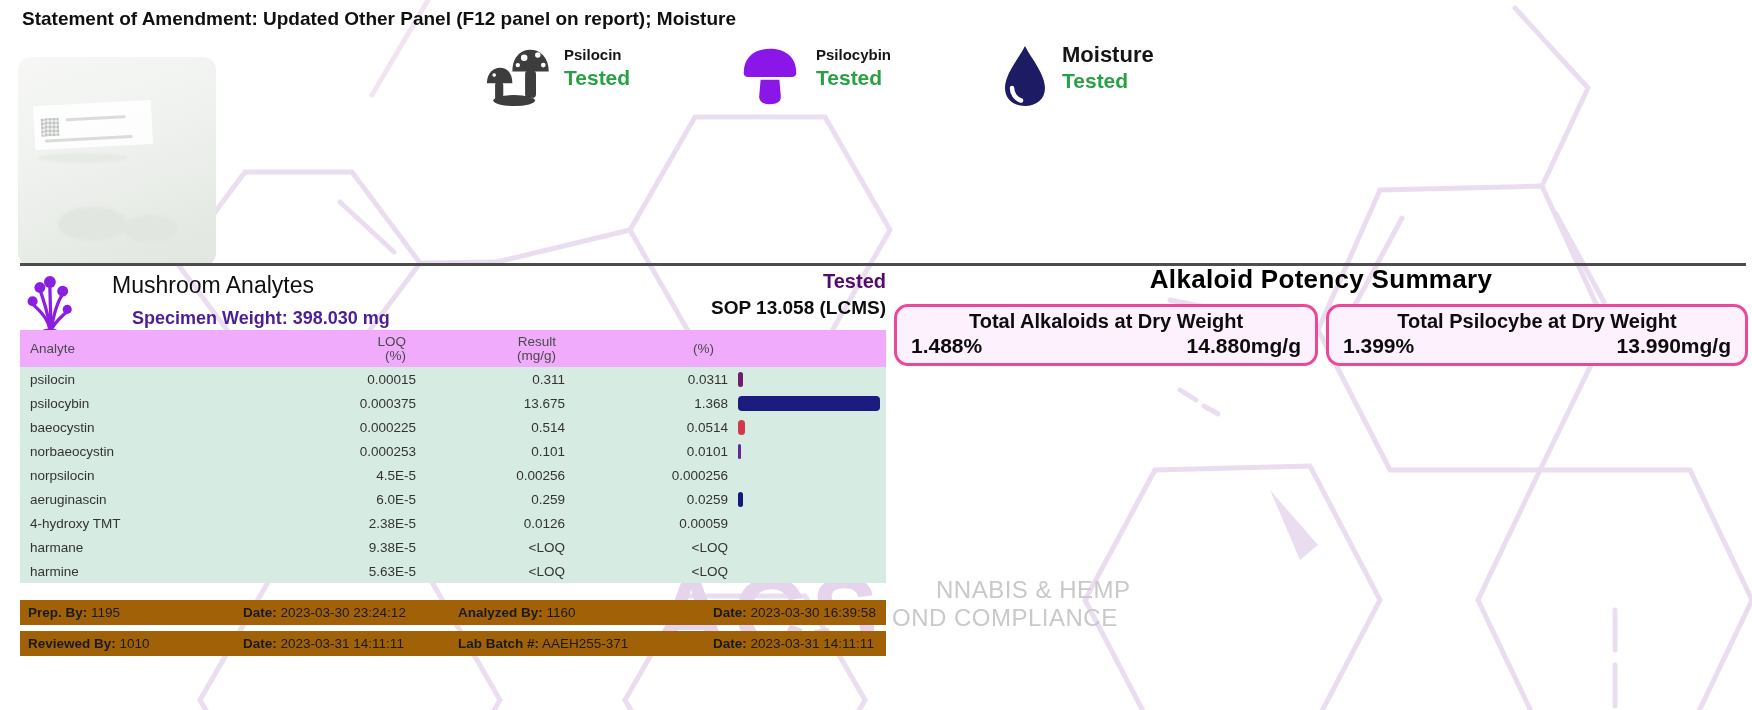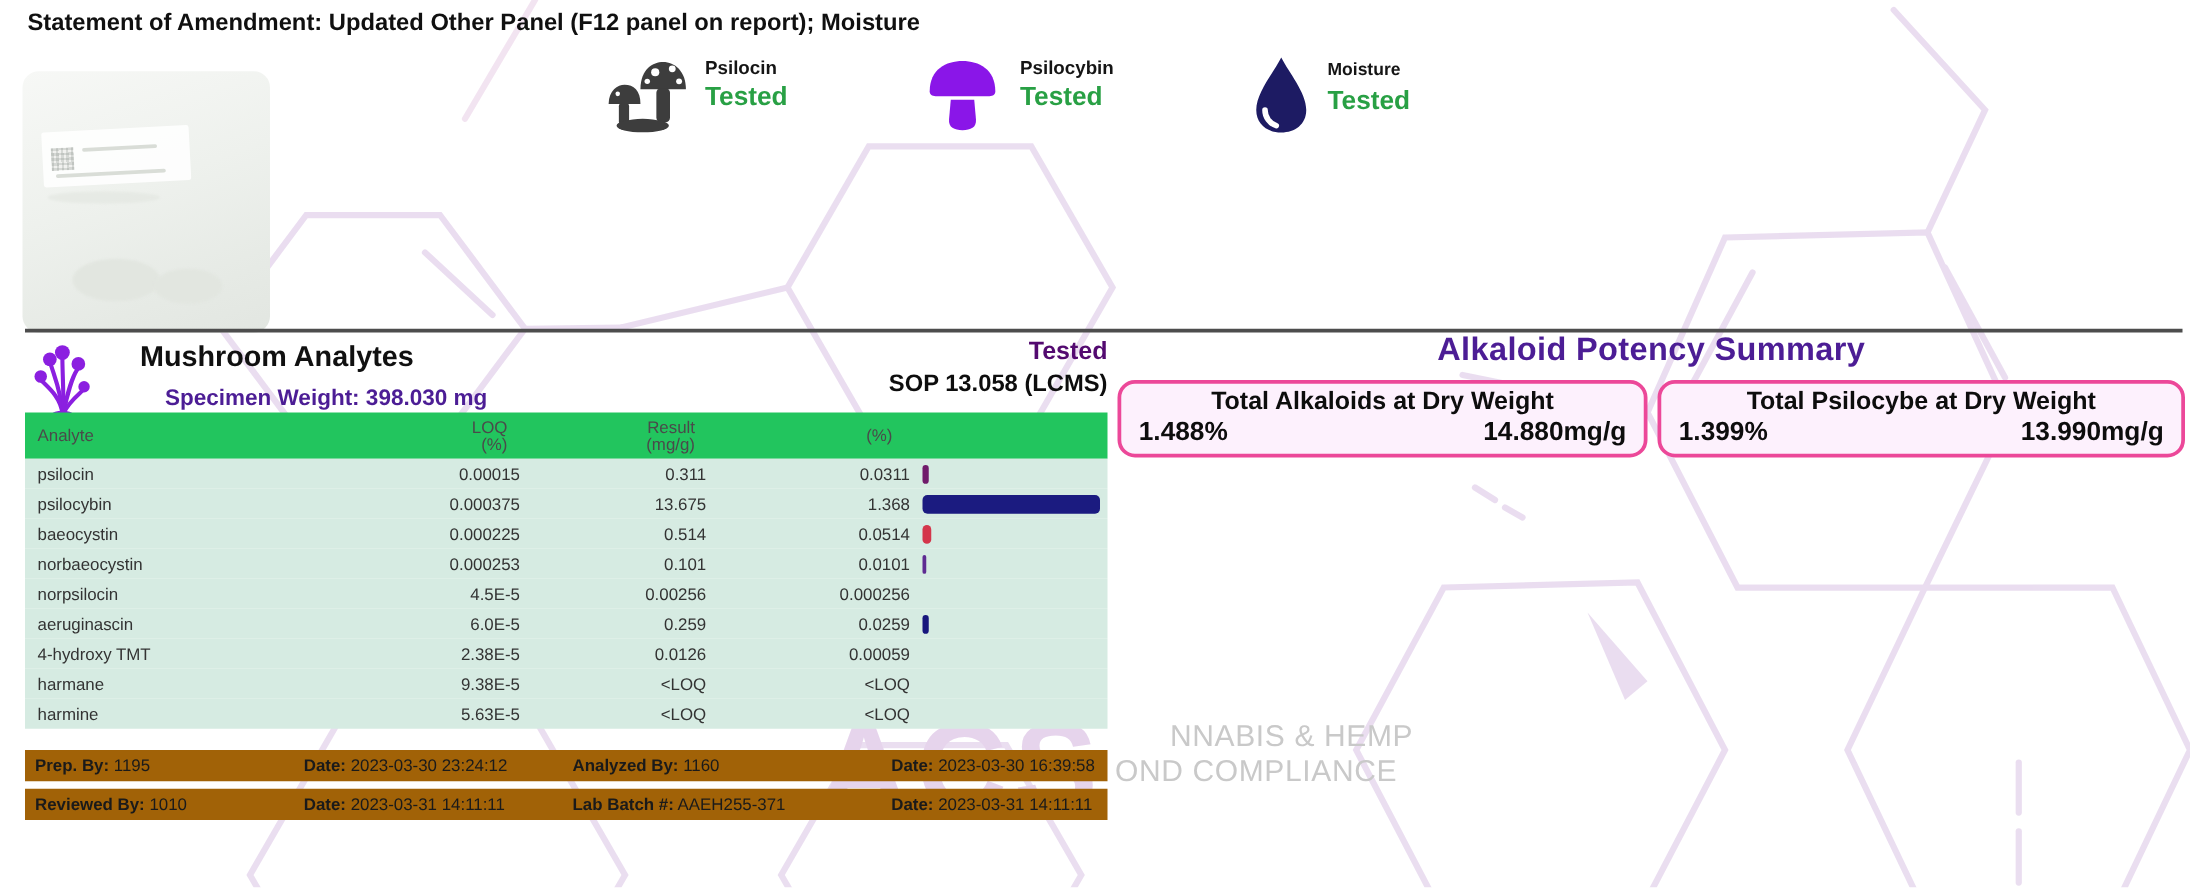--- a/index.html
+++ b/index.html
@@ -23,28 +23,28 @@
          background-blend-mode:multiply;opacity:.5;}
   .photo .lbl-line{position:absolute;height:3px;background:#d9ddd7;border-radius:2px;}
   .photo .blob{position:absolute;background:#e2e6e0;border-radius:50%;filter:blur(1px);}
   .badge{z-index:2;display:flex;align-items:flex-start;gap:12px;}
   .badge .txt{display:flex;flex-direction:column;}
   .badge .lbl{font-size:15px;font-weight:bold;color:#151515;line-height:17px;}
   .badge .status{font-size:21px;font-weight:bold;margin-top:4px;line-height:22px;}
   
   .rule{left:20px;top:263px;width:1726px;height:3px;background:#4d4d4d;z-index:2;}
   .sec-icon{left:24px;top:272px;z-index:2;}
-  .sec-title{left:112px;top:272px;font-size:23px;font-weight:bold;color:#101010;z-index:2;white-space:nowrap;text-align:center;}
+  .sec-title{left:112px;top:272px;font-size:23px;font-weight:normal;color:#101010;z-index:2;white-space:nowrap;text-align:center;}
   .sec-sub{left:112px;top:308px;font-size:18px;font-weight:bold;color:#4c1d95;z-index:2;white-space:nowrap;margin-left:20px;}
   .sec-tested{left:560px;top:270px;width:326px;text-align:right;font-size:20px;font-weight:bold;z-index:2;}
   .sec-sop{left:560px;top:297px;width:326px;text-align:right;font-size:19px;font-weight:bold;color:#0d0d0d;z-index:2;}
   
   .tbl{left:20px;top:330px;width:866px;z-index:2;font-size:13.5px;}
   .tbl-head{display:grid;grid-template-columns:232px 168px 148px 162px 156px;height:37px;
-            background:#22c55e;color:#4a4a4a;align-items:center;}
+            background:#f0abfc;color:#4a4a4a;align-items:center;}
   .tbl-row{display:grid;grid-template-columns:232px 168px 148px 162px 156px;height:24px;
            background:#d6ebe2;color:#333;align-items:center;}
   .c-analyte{padding-left:10px;text-align:left;}
   .c-num{text-align:right;}
   .h2line{line-height:14px;text-align:right;}
   .h-loq{padding-right:14px;} .h-res{padding-right:12px;} .h-pct{padding-right:16px;}
   .v-loq{padding-right:4px;} .v-res{padding-right:3px;} .v-pct{padding-right:2px;}
   .c-bar{padding-left:8px;display:flex;align-items:center;}
   .bar{height:15px;border-radius:4px;}
   
@@ -149,21 +149,21 @@
       <span class="status" style="color:#28a044">Tested</span>
     </div>
   </div>
 
   <div class="abs badge" style="left:1000px;top:44px">
     <svg width="50" height="64" viewBox="0 0 48 64">
       <path fill="#1d1b63" d="M24,2 C30,14 44,30 44,44 C44,55.5 35,62 24,62 C13,62 4,55.5 4,44 C4,30 18,14 24,2 Z"></path>
       <path d="M11,44 C11,50 15,55 20,56.5" stroke="#ffffff" stroke-width="4.5" fill="none" stroke-linecap="round"></path>
     </svg>
     <div class="txt">
-      <span class="lbl" style="font-size:14px;line-height:22px">Moisture</span>
+      <span class="lbl" style="font-size:22px;line-height:22px">Moisture</span>
       <span class="status" style="color:#28a044">Tested</span>
     </div>
   </div>
 
   <div class="abs rule"></div>
 
   <svg class="abs sec-icon" width="50" height="62" viewBox="0 0 52 68">
     <g stroke="#8b1fe0" stroke-width="3.6" fill="none" stroke-linecap="round">
       <path d="M27,64 C25,50 15,42 9,36"></path>
       <path d="M27,64 C26,46 20,32 17,22"></path>
@@ -270,21 +270,21 @@
     </div>
     <div class="tbl-row">
       <div class="c-analyte">harmine</div>
       <div class="c-num v-loq">5.63E-5</div>
       <div class="c-num v-res">&lt;LOQ</div>
       <div class="c-num v-pct">&lt;LOQ</div>
       <div class="c-bar"></div>
     </div>
   </div>
 
-  <div class="abs sum-title" style="color:#4c1d95">Alkaloid Potency Summary</div>
+  <div class="abs sum-title" style="color:#000000">Alkaloid Potency Summary</div>
 
   <div class="sum-box" style="left:894px;width:424px;">
     <div class="head">Total Alkaloids at Dry Weight</div>
     <div class="vals">
       <span>1.488%</span>
       <span>14.880mg/g</span>
     </div>
   </div>
 
   <div class="sum-box" style="left:1326px;width:422px;">

